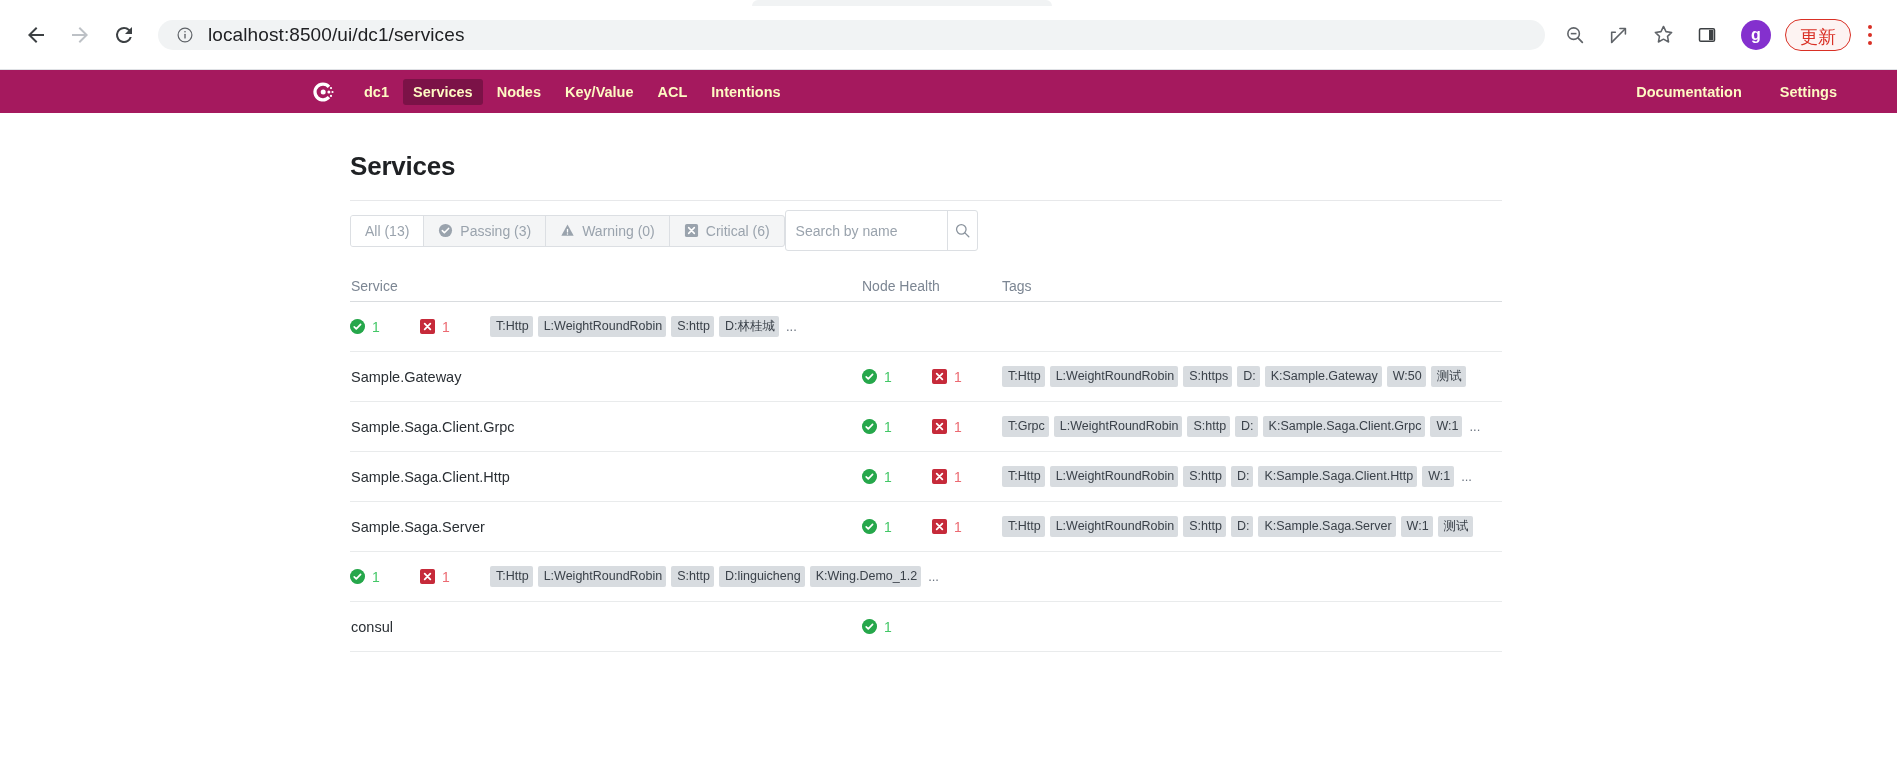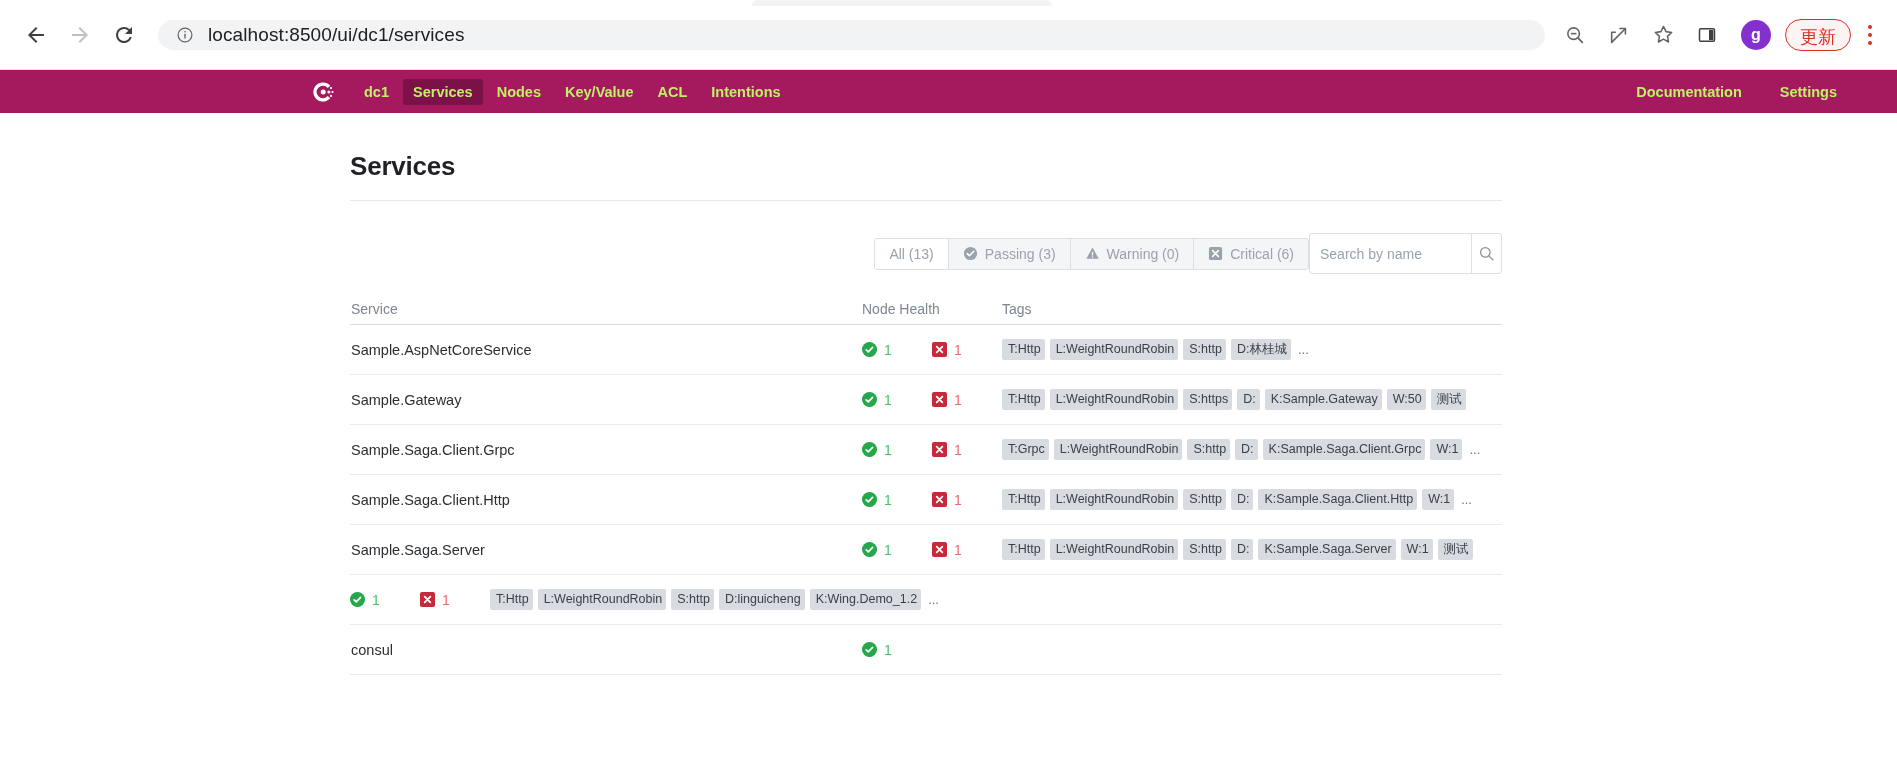--- a/index.html
+++ b/index.html
@@ -112,21 +112,21 @@
     padding: 0 50px 0 310px;
   }
   .consul-logo {
     width: 26px; height: 26px;
     flex: 0 0 auto;
     margin-right: 18px;
     display: flex; align-items: center; justify-content: center;
   }
   .nav-links { display: flex; align-items: center; gap: 4px; }
   .nav-link {
-    color: #bef264;
+    color: #fef9c3;
     font-size: 14.5px;
     font-weight: bold;
     padding: 5px 10px;
     border-radius: 3px;
     white-space: nowrap;
   }
   .nav-link.active { background: #7b1247; }
   .nav-right { margin-left: auto; display: flex; align-items: center; gap: 18px; }
 
   
@@ -140,24 +140,24 @@
   }
   .page-title {
     font-size: 26px;
     font-weight: bold;
     color: #1f2124;
     margin-bottom: 18px;
     letter-spacing: -0.2px;
   }
   .toolbar-row {
     border-top: 1px solid #e7e8ea;
-    padding-top: 32px;
-    display: flex;
-    align-items: center;
-    justify-content: flex-end;
+    padding-top: 9px;
+    display: flex;
+    align-items: center;
+    justify-content: flex-start;
   }
 
   .filter-tabs {
     display: flex;
     border: 1px solid #dcdfe3;
     border-radius: 3px;
     overflow: hidden;
     background: #f4f5f6;
     height: 32px;
   }
@@ -415,21 +415,20 @@
     </div>
 
     <div class="svc-table">
       <div class="svc-head">
         <div class="col-service">Service</div>
         <div class="col-health">Node Health</div>
         <div class="col-tags">Tags</div>
       </div>
       <div id="rows-host">
           <div class="svc-row">
-            <div class="col-service"><span class="svc-name">Sample.AspNetCoreService</span></div>
             <div class="col-health">
               <div class="health-item">
                 <span class="badge-pass">
                   <svg width="15" height="15" viewBox="0 0 16 16">
                     <circle cx="8" cy="8" r="7.5" fill="#26a74b"></circle>
                     <path d="M4.5 8.3l2.2 2.2 4.6-4.8" fill="none" stroke="#ffffff" stroke-width="1.8" stroke-linecap="round" stroke-linejoin="round"></path>
                   </svg>
                 </span>
                 <span class="health-count pass">1</span>
               </div>

